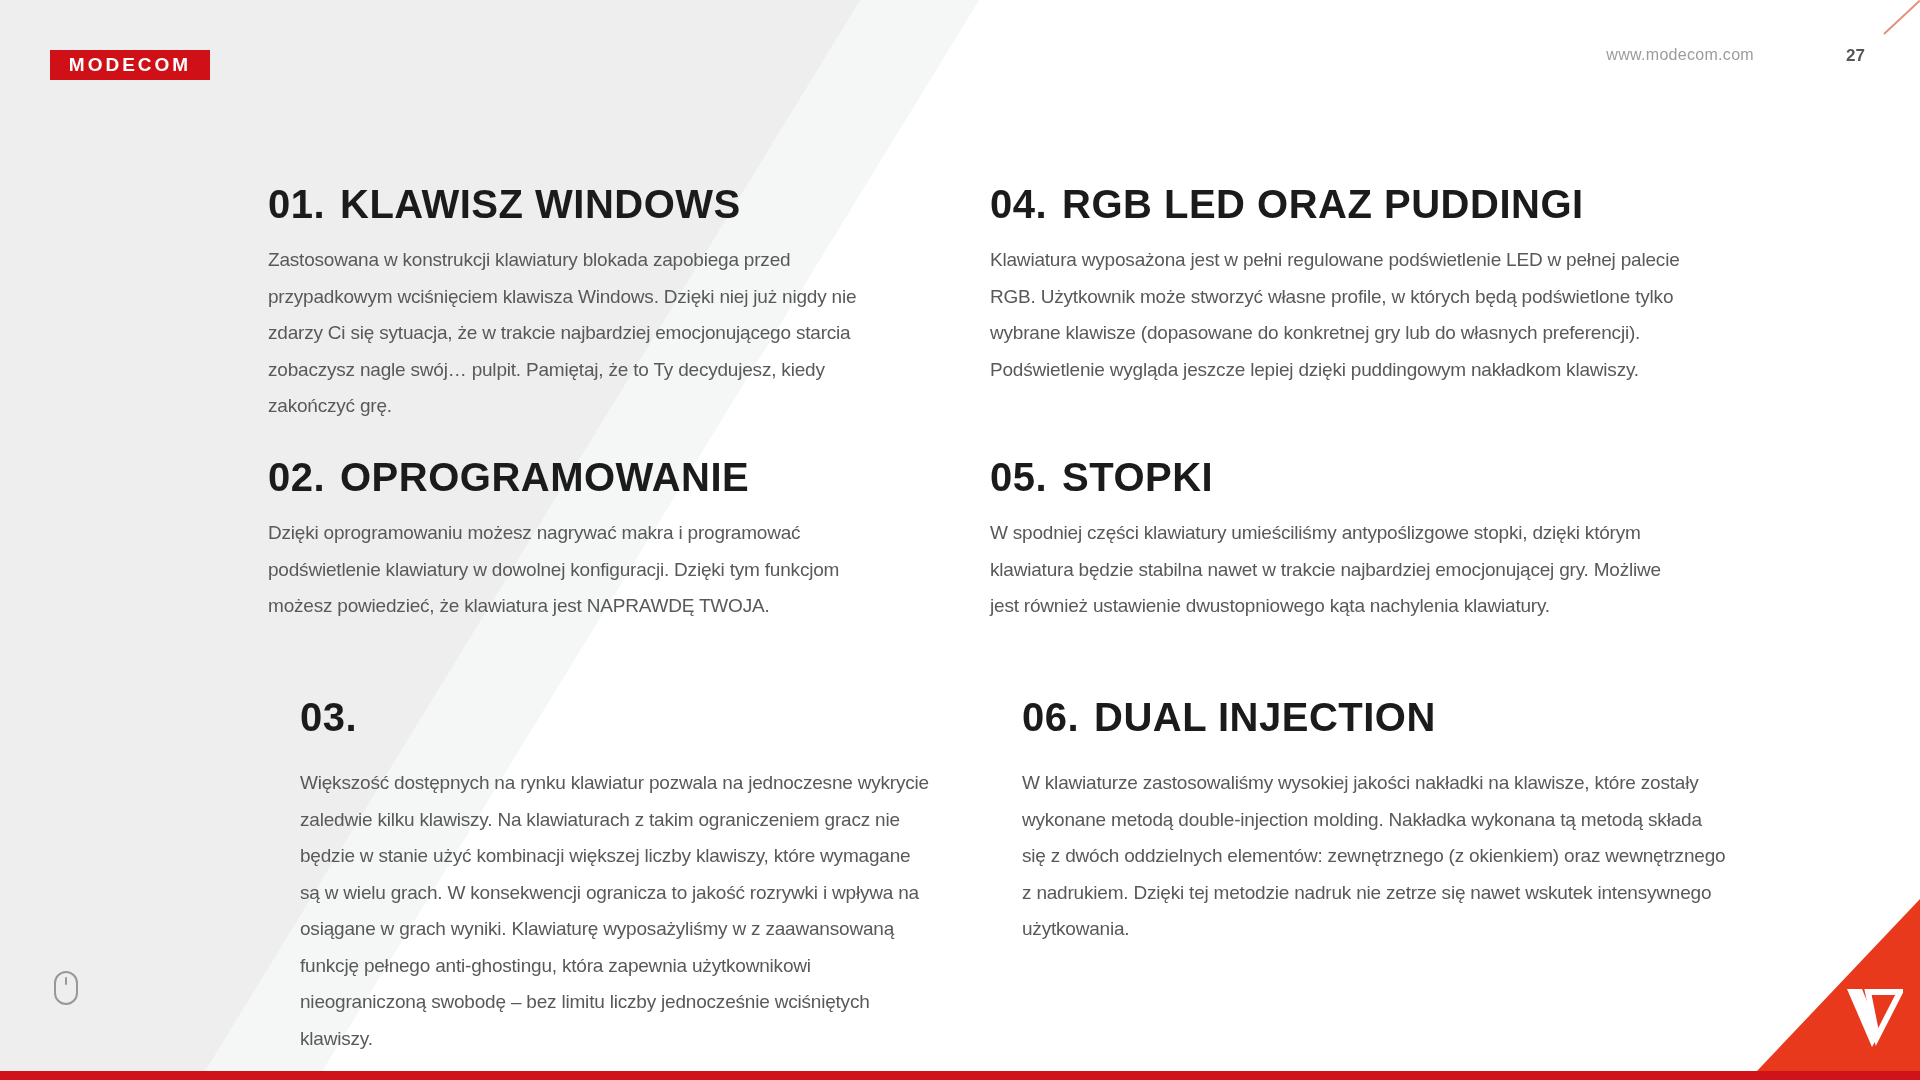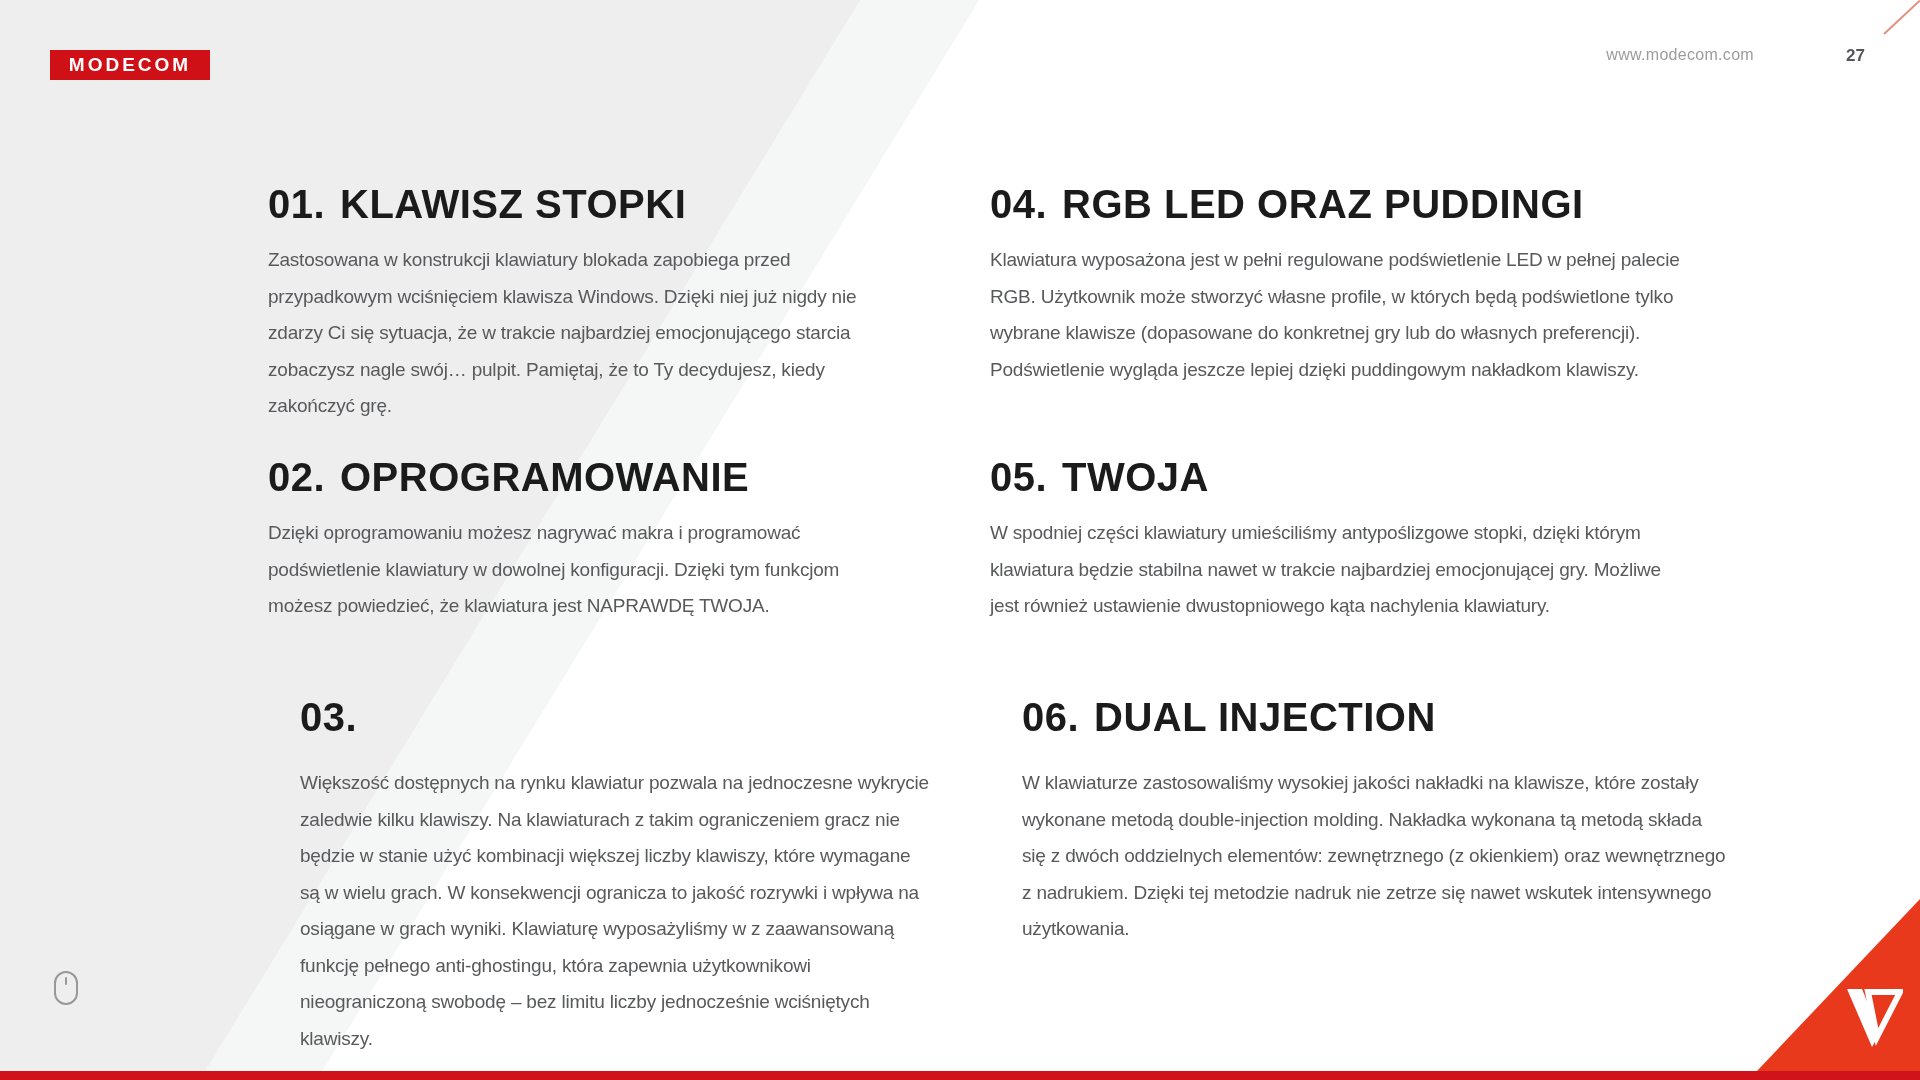--- a/index.html
+++ b/index.html
@@ -104,21 +104,21 @@
 <div class="bg-band main"></div>
 
 <div class="logo">
   <span>MODECOM</span>
 </div>
 <a class="site-url" href="#">www.modecom.com</a>
 <div class="page-number">27</div>
 <div class="corner-line"></div>
 
 <div class="section col-l row1">
-  <h2><span class="num">01.</span><span>KLAWISZ STOPKI</span></h2>
+  <h2><span class="num">01.</span><span>KLAWISZ WINDOWS</span></h2>
   <div class="body">Zastosowana w konstrukcji klawiatury blokada zapobiega przed
 przypadkowym wciśnięciem klawisza Windows. Dzięki niej już nigdy nie
 zdarzy Ci się sytuacja, że w trakcie najbardziej emocjonującego starcia
 zobaczysz nagle swój… pulpit. Pamiętaj, że to Ty decydujesz, kiedy
 zakończyć grę.</div>
 </div>
 
 <div class="section col-l row2">
   <h2><span class="num">02.</span><span>OPROGRAMOWANIE</span></h2>
   <div class="body">Dzięki oprogramowaniu możesz nagrywać makra i programować
@@ -140,21 +140,21 @@
 
 <div class="section col-r row1">
   <h2><span class="num">04.</span><span>RGB LED ORAZ PUDDINGI</span></h2>
   <div class="body">Klawiatura wyposażona jest w pełni regulowane podświetlenie LED w pełnej palecie
 RGB. Użytkownik może stworzyć własne profile, w których będą podświetlone tylko
 wybrane klawisze (dopasowane do konkretnej gry lub do własnych preferencji).
 Podświetlenie wygląda jeszcze lepiej dzięki puddingowym nakładkom klawiszy.</div>
 </div>
 
 <div class="section col-r row2">
-  <h2><span class="num">05.</span><span>TWOJA</span></h2>
+  <h2><span class="num">05.</span><span>STOPKI</span></h2>
   <div class="body">W spodniej części klawiatury umieściliśmy antypoślizgowe stopki, dzięki którym
 klawiatura będzie stabilna nawet w trakcie najbardziej emocjonującej gry. Możliwe
 jest również ustawienie dwustopniowego kąta nachylenia klawiatury.</div>
 </div>
 
 <div class="section col-r row3">
   <h2><span class="num">06.</span><span>DUAL INJECTION</span></h2>
   <div class="body">W klawiaturze zastosowaliśmy wysokiej jakości nakładki na klawisze, które zostały
 wykonane metodą double-injection molding. Nakładka wykonana tą metodą składa
 się z dwóch oddzielnych elementów: zewnętrznego (z okienkiem) oraz wewnętrznego

